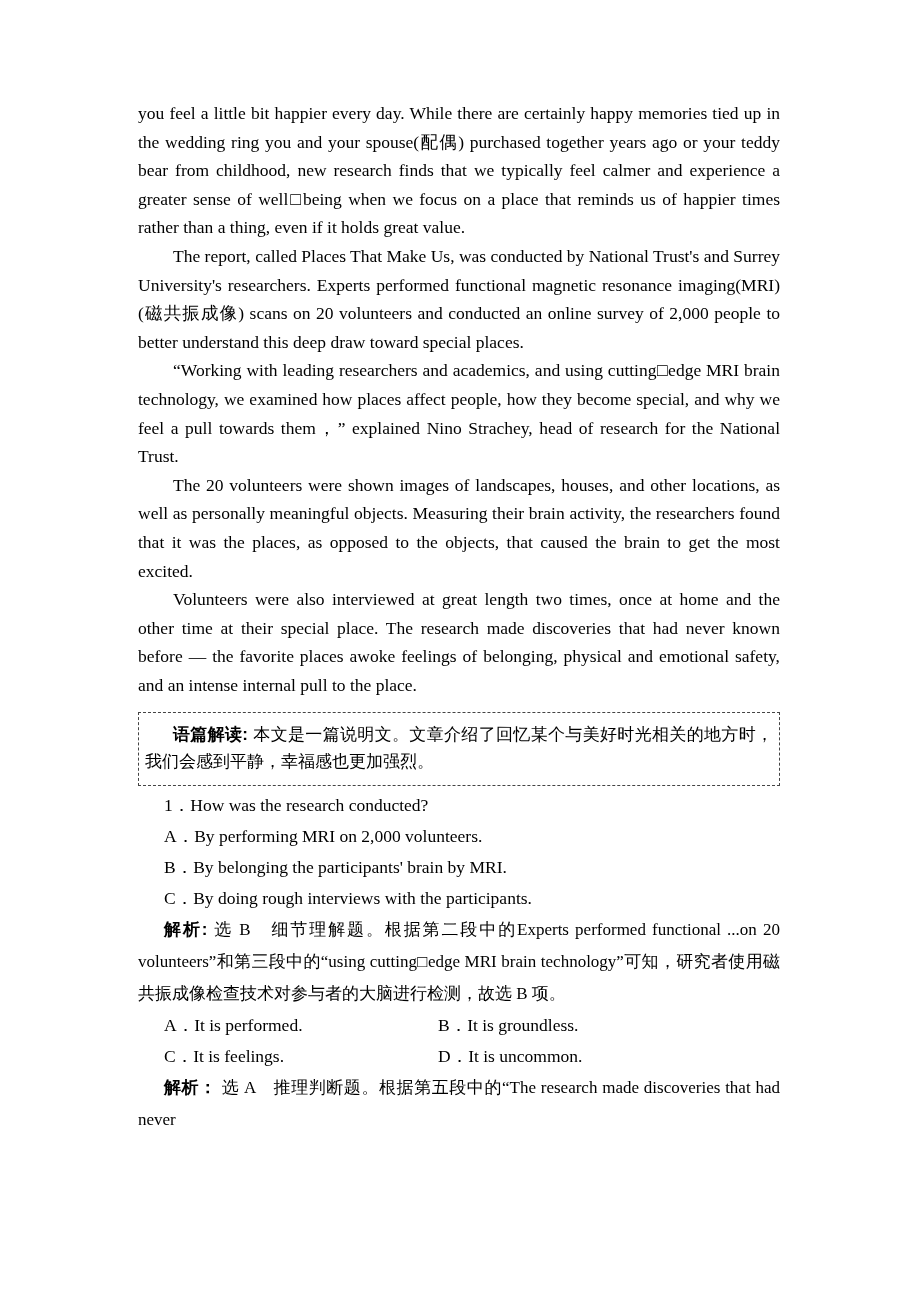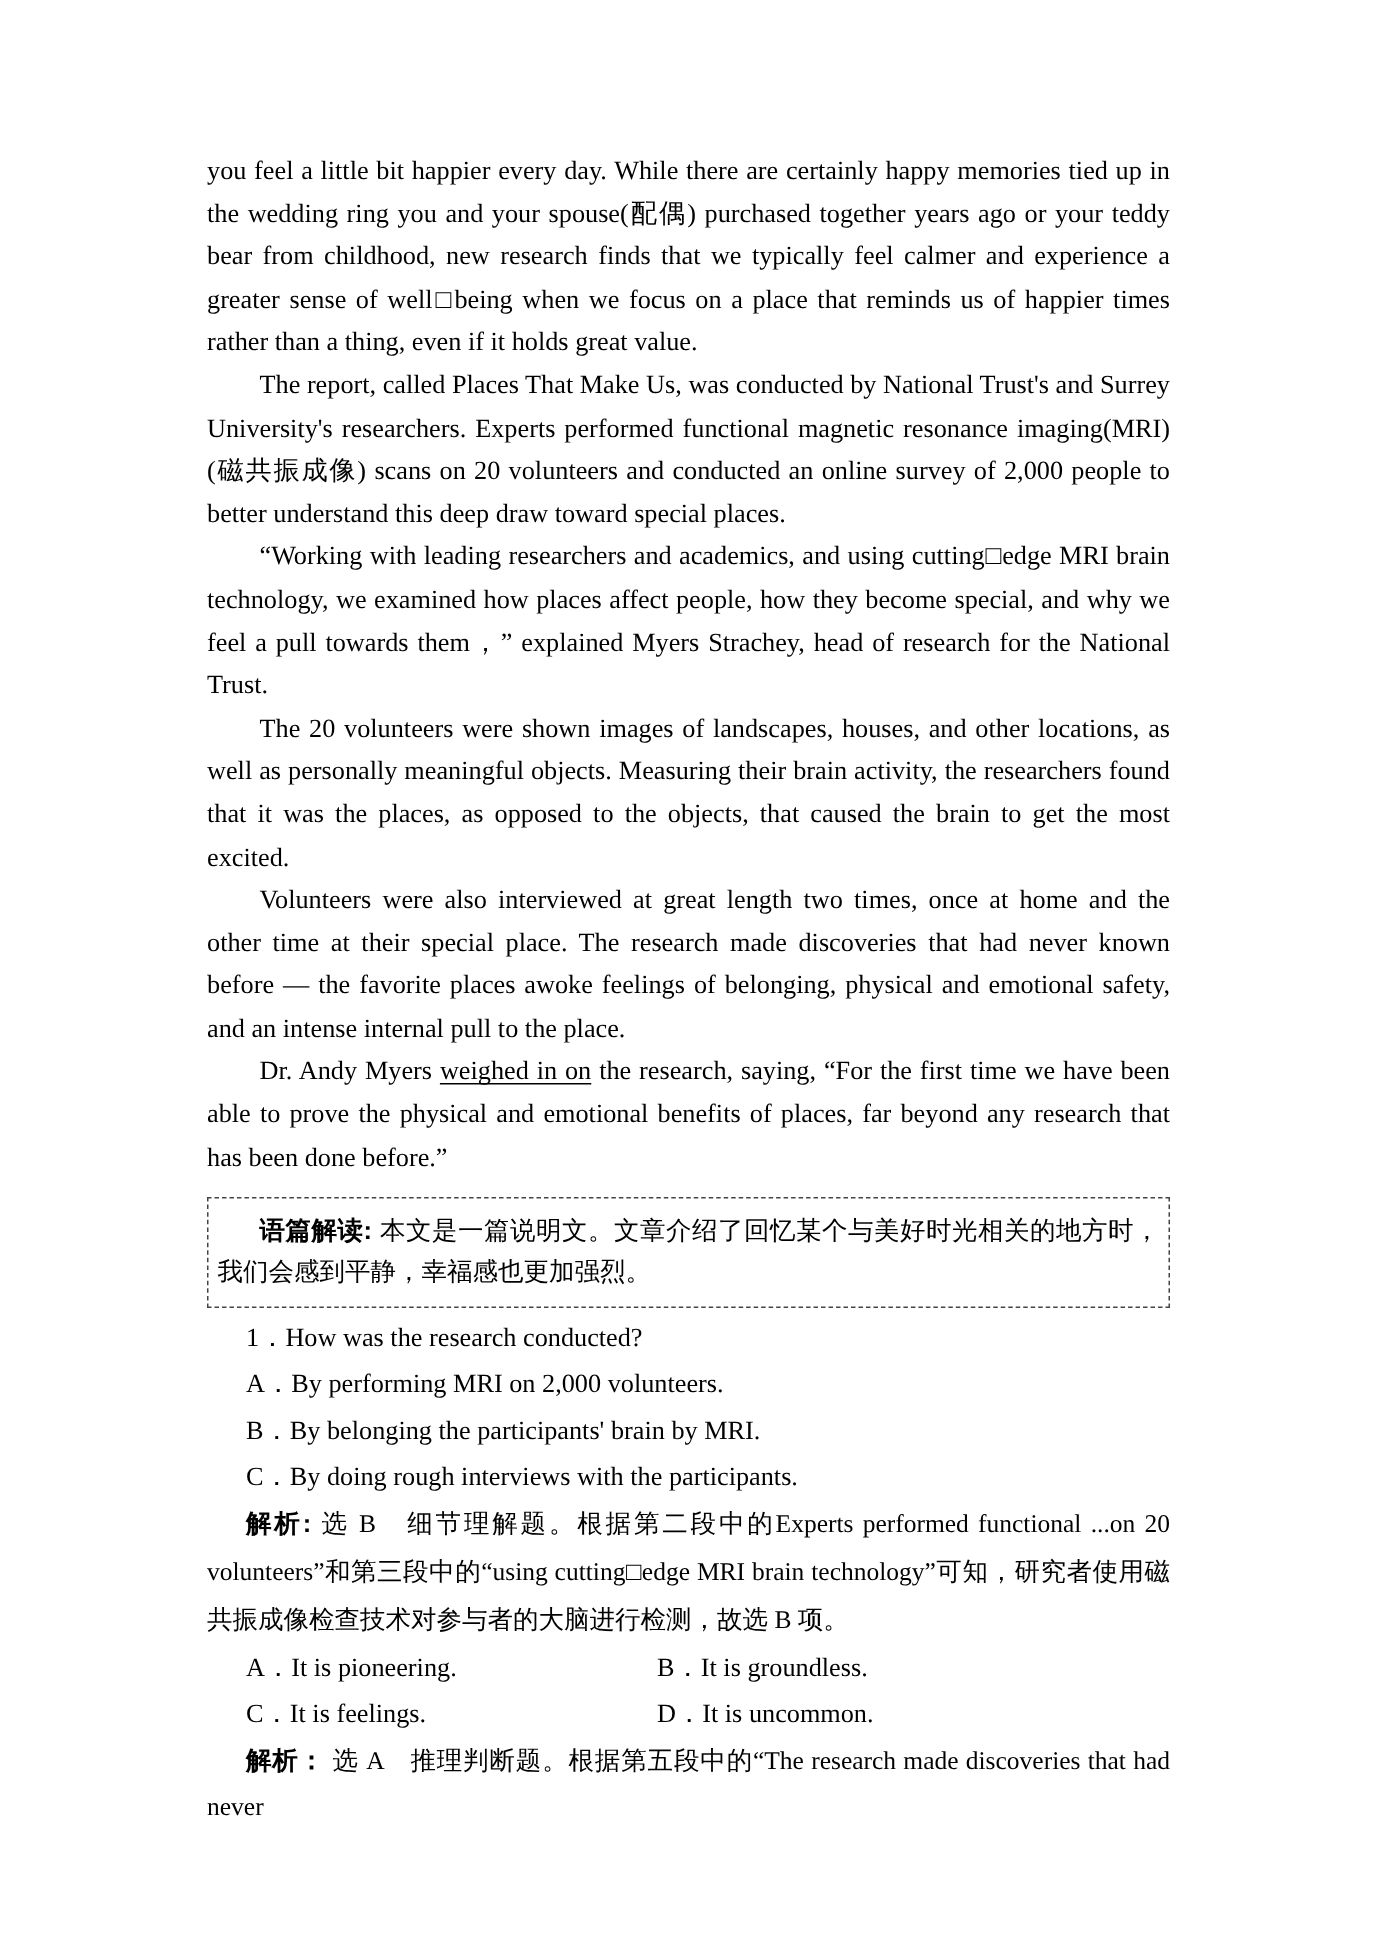--- a/index.html
+++ b/index.html
@@ -57,43 +57,42 @@
   .force-justify { text-align-last: justify; }
 </style>
 </head>
 <body>
 
 <div class="page">
 
   <div class="passage">
     <p class="first">you feel a little bit happier every day. While there are certainly happy memories tied up in the wedding ring you and your spouse(配偶) purchased together years ago or your teddy bear from childhood, new research finds that we typically feel calmer and experience a greater sense of well□being when we focus on a place that reminds us of happier times rather than a thing, even if it holds great value.</p>
     <p>The report, called Places That Make Us, was conducted by National Trust's and Surrey University's researchers. Experts performed functional magnetic resonance imaging(MRI)(磁共振成像) scans on 20 volunteers and conducted an online survey of 2,000 people to better understand this deep draw toward special places.</p>
-    <p>“Working with leading researchers and academics, and using cutting□edge MRI brain technology, we examined how places affect people, how they become special, and why we feel a pull towards them，”  explained Myers Strachey, head of research for the National Trust.</p>
+    <p>“Working with leading researchers and academics, and using cutting□edge MRI brain technology, we examined how places affect people, how they become special, and why we feel a pull towards them，”  explained Nino Strachey, head of research for the National Trust.</p>
     <p>The 20 volunteers were shown images of landscapes, houses, and other locations, as well as personally meaningful objects. Measuring their brain activity, the researchers found that it was the places, as opposed to the objects, that caused the brain to get the most excited.</p>
     <p>Volunteers were also interviewed at great length two times, once at home and the other time at their special place. The research made discoveries that had never known before — the favorite places awoke feelings of belonging, physical and emotional safety, and an intense internal pull to the place.</p>
-    <p><span>Dr. Andy Myers </span><span class="u">weighed in on</span><span> the research, saying, “For the first time we have been able to prove the physical and emotional benefits of places, far beyond any research that has been done before.”</span></p>
   </div>
 
   <div class="summary-box">
     <p><span class="hei-label">语篇解读:</span><span>本文是一篇说明文。文章介绍了回忆某个与美好时光相关的地方时，我们会感到平静，幸福感也更加强烈。</span></p>
   </div>
 
   <div class="qa">
 
     <div>
       <div class="qline"><span>1．</span><span>How was the research conducted?</span></div>
       <div class="qline">A．By performing MRI on 2,000 volunteers.</div>
       <div class="qline">B．By belonging the participants' brain by MRI.</div>
       <div class="qline">C．By doing rough interviews with the participants.</div>
       <p class="analysis"><span class="hei-label">解析:</span><span>选 B　细节理解题。根据第二段中的Experts performed functional ...on 20 volunteers”和第三段中的“using cutting□edge MRI brain technology”可知，研究者使用磁共振成像检查技术对参与者的大脑进行检测，故选 B 项。</span></p>
     </div>
 
     <div>
       <div class="opt-row">
-        <span class="opt-left">A．It is pioneering.</span>
+        <span class="opt-left">A．It is performed.</span>
         <span class="opt-right">B．It is groundless.</span>
       </div>
       <div class="opt-row">
         <span class="opt-left">C．It is feelings.</span>
         <span class="opt-right">D．It is uncommon.</span>
       </div>
       <p class="analysis force-justify"><span class="hei-label">解析：</span><span>选 A　推理判断题。根据第五段中的“The research made discoveries that had never</span></p>
     </div>
 
   </div>

